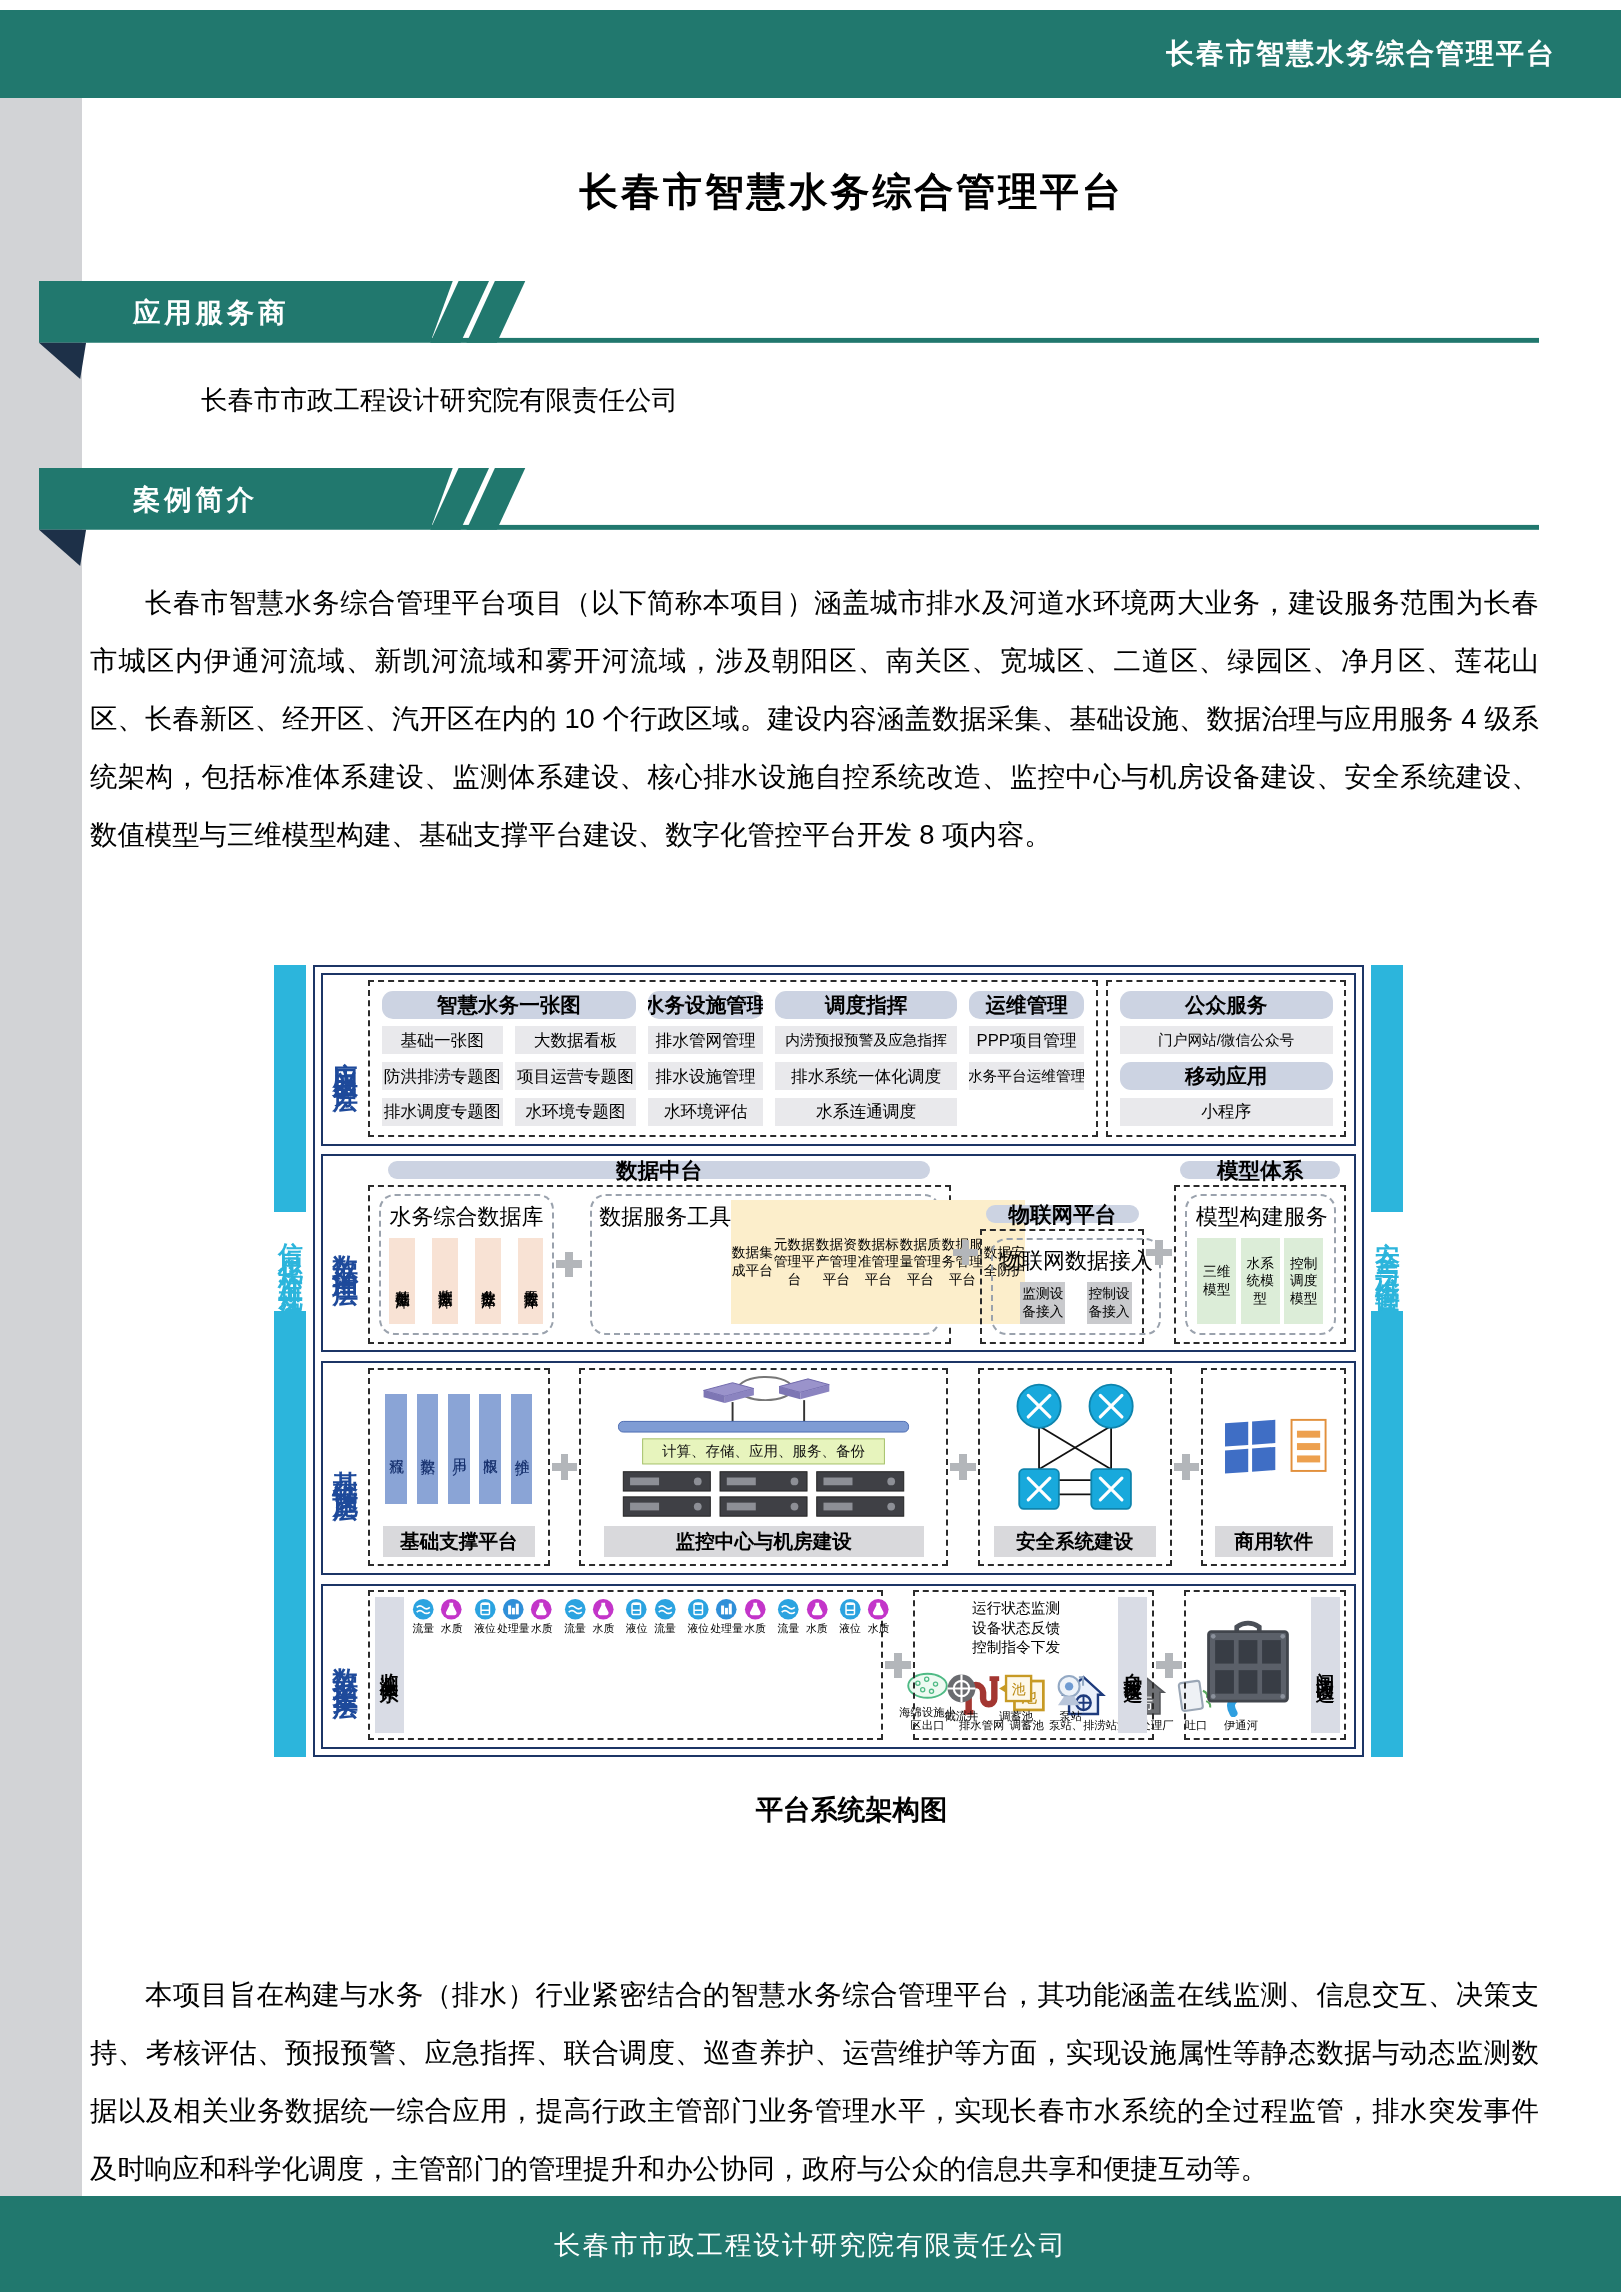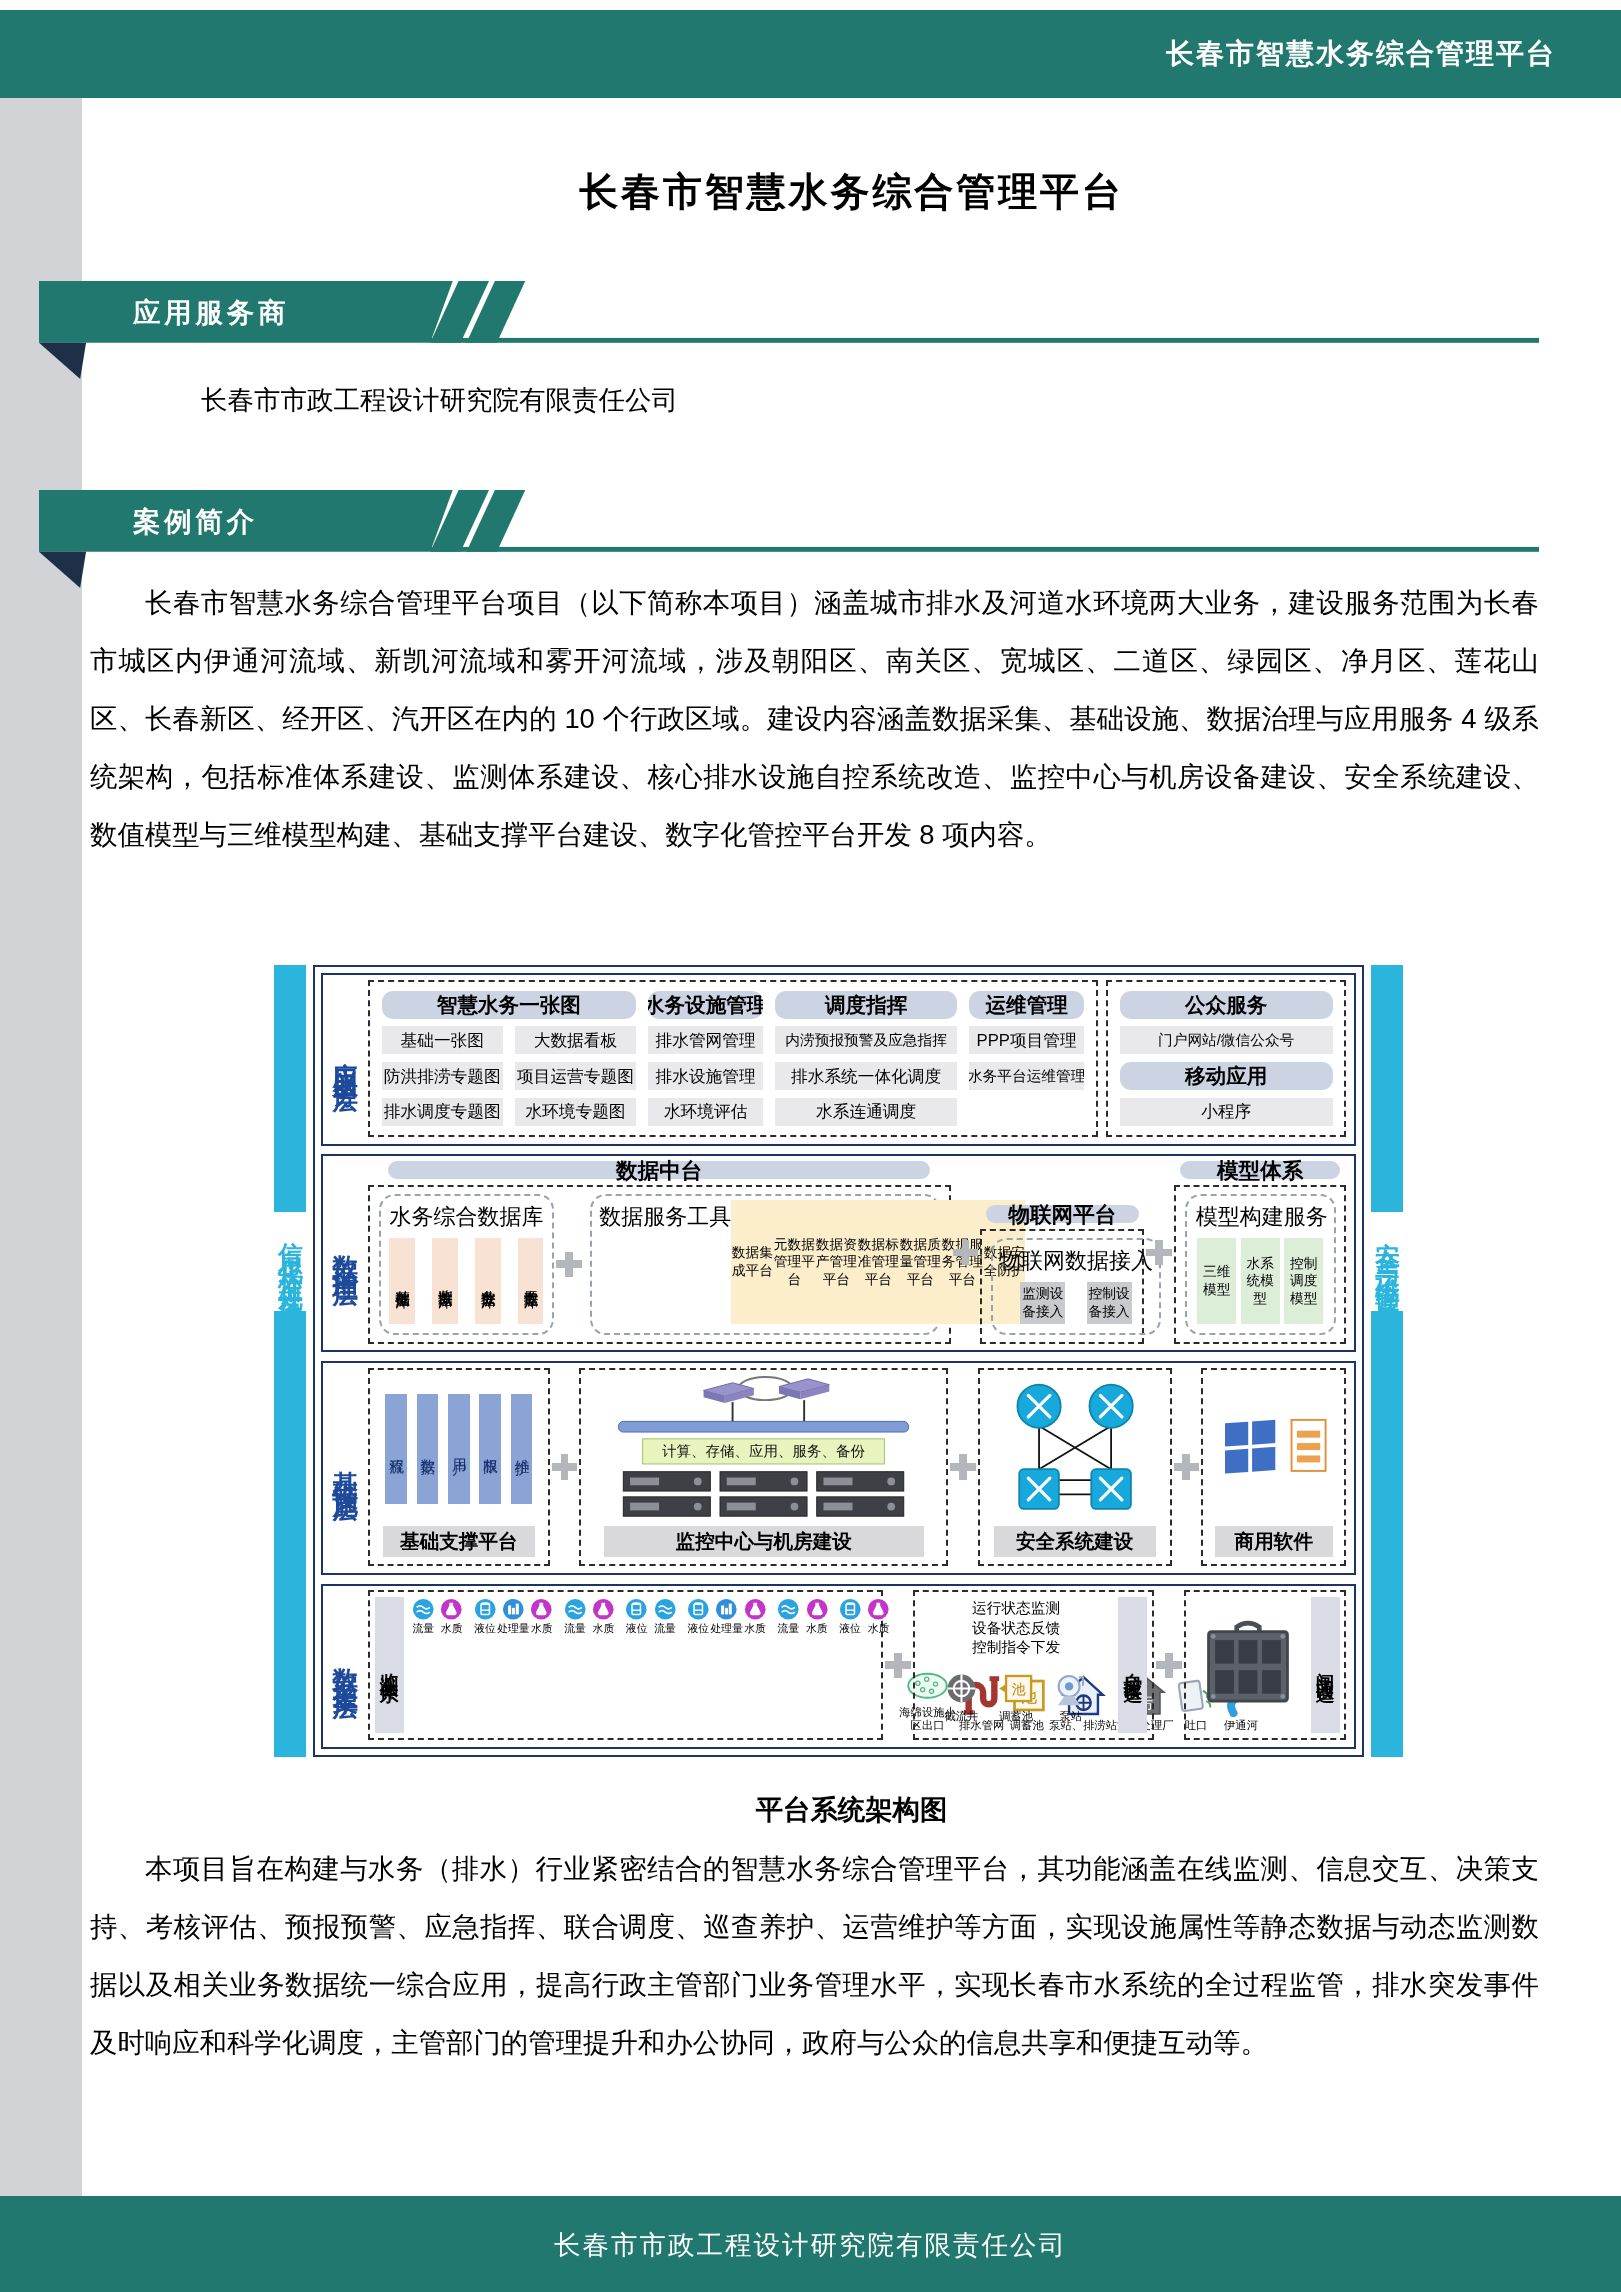--- a/index.html
+++ b/index.html
@@ -17,27 +17,27 @@
   .leftstrip{position:absolute;left:0;top:98px;width:82px;height:2098px;background:#d2d3d6;}
 
   .pagetitle{position:absolute;left:82px;right:0;top:165px;text-align:center;
         font-size:39px;font-weight:bold;letter-spacing:2.9px;}
 
   
   .banner{position:absolute;left:39px;width:1500px;height:105px;}
   .banner svg{position:absolute;left:0;top:0;}
   .banner .btext{position:absolute;left:94px;top:13.7px;color:#fff;font-size:27.4px;
         font-weight:bold;letter-spacing:3.9px;}
-  #banner1{top:281px;} #banner2{top:490px;}
+  #banner1{top:281px;} #banner2{top:468px;}
 
   .company{position:absolute;left:201px;top:382px;font-size:26.5px;}
 
   .para{position:absolute;left:90px;width:1449px;font-size:27.4px;line-height:58px;
         text-align:justify;text-indent:55px;}
-  #para1{top:574px;} #para2{top:1840px;}
+  #para1{top:574px;} #para2{top:1966px;}
 
   .figcaption{position:absolute;left:82px;right:0;top:1792px;text-align:center;
         font-size:27.4px;font-weight:bold;}
 
   
   .diagram{position:absolute;left:274px;top:965px;width:1129px;height:792px;display:flex;}
   .sysbar{flex:0 0 32px;display:flex;flex-direction:column;align-items:center;}
   .sysbar .cyan-top{width:100%;height:247px;background:#2cb5dc;}
   .sysbar .cyan-bot{width:100%;flex:1;background:#2cb5dc;}
   .sysbar .vtext{padding:9.8px 0;color:#2cb5dc;font-weight:bold;font-size:24.5px;

